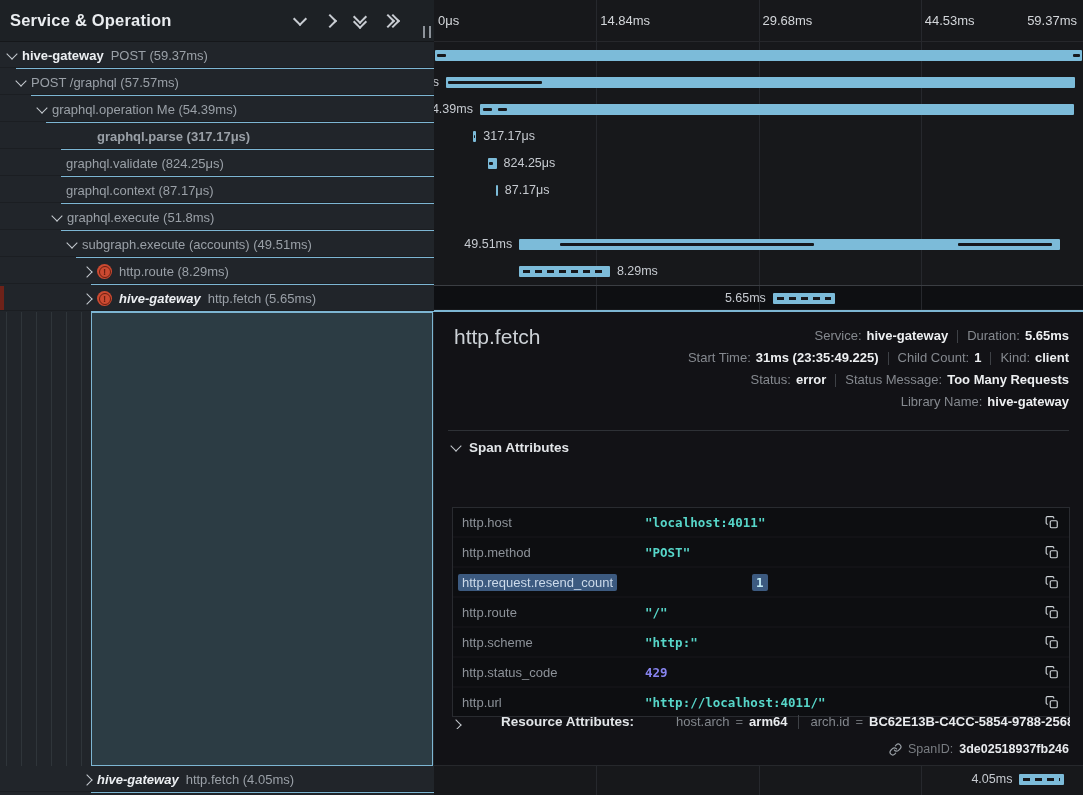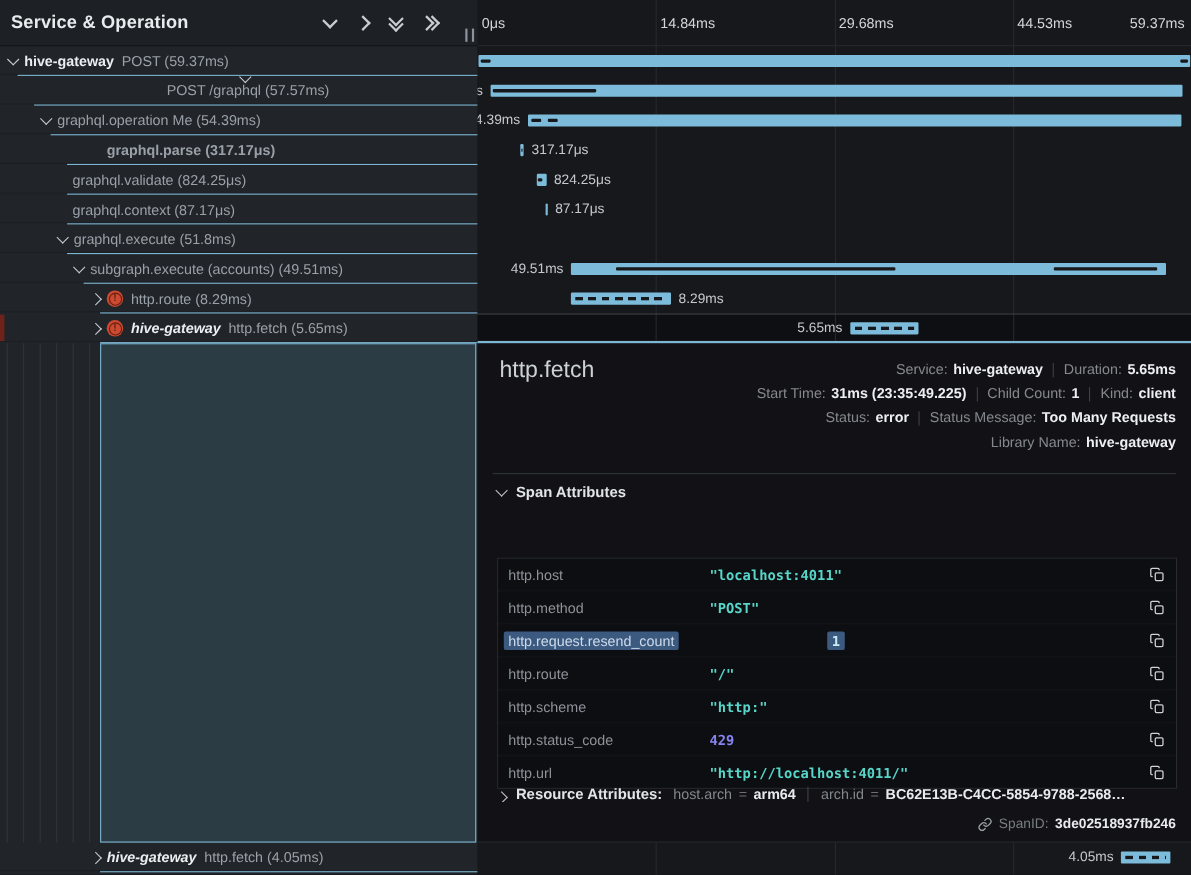--- a/index.html
+++ b/index.html
@@ -79,21 +79,21 @@
   .attr-table{position:absolute;left:18px;right:13px;top:150px;border:1px solid #292b30;background:#121216;margin-top:45px;}
   .attr-row{background:#0d0e11;height:28px;margin-bottom:2px;display:flex;align-items:center;padding:0 10px 0 9px;}
   .attr-row:last-child{margin-bottom:0;}
   .attr-key{flex:0 0 183px;color:#8d9299;font-size:13px;}
   .attr-val{flex:1;font-family:"DejaVu Sans Mono",monospace;font-size:12.5px;font-weight:700;}
   .attr-val.string{color:#57d6c9;}
   .attr-val.number{color:#8784ef;}
   .attr-key.hl{flex:none;background:#3c5a80;color:#ccdaea;border-radius:2px;padding:1px 4px;margin-left:-4px;margin-right:135px;}
   .attr-val.hlv{flex:none;background:#3c5a80;color:#c4ecf6;border-radius:2px;padding:1px 4px;margin-right:auto;}
   .copy-btn{width:20px;display:flex;justify-content:flex-end;cursor:pointer;flex:none;margin-left:8px;}
-  .resource-row{position:absolute;left:18px;top:402px;display:flex;align-items:flex-end;white-space:nowrap;overflow:hidden;right:13px;}
+  .resource-row{position:absolute;left:18px;top:402px;display:flex;align-items:flex-end;white-space:nowrap;overflow:hidden;right:13px;gap:32px;}
   .res-title{font-weight:700;font-size:13.5px;color:#e2e5e8;margin:0 10px 0 9px;}
   .res-k{color:#83878d;font-size:13px;margin-right:6px;}
   .res-eq{color:#6c7075;font-size:13px;margin-right:6px;}
   .res-v{color:#e9ebee;font-size:13px;font-weight:700;}
   .res-sep{width:1px;height:14px;background:#3e4146;margin:0 11px;flex:none;}
   .spanid-row{position:absolute;right:14px;top:430px;display:flex;align-items:center;gap:6px;}
   .spanid-label{color:#797d82;font-size:12.5px;}
   .spanid-value{color:#e8eaed;font-size:12.5px;font-weight:700;}
 </style>
 </head>
@@ -343,21 +343,21 @@
           <div class="row-sep"></div>
           <div class="row-inner" style="padding-left: 8px;">
             <div class="chev down"></div>
             <div class="svc">hive-gateway</div>
             <div class="lab">POST (59.37ms)</div>
           </div>
           <div class="row-underline" style="left: 16px;"></div>
         </div>
         <div class="tree-row" style="top: 69px;">
           <div class="row-sep"></div>
-          <div class="row-inner" style="padding-left: 17px; flex-direction: column;">
+          <div class="row-inner" style="padding-left: 17px;">
             <div class="chev down"></div>
             <div class="lab">POST /graphql (57.57ms)</div>
           </div>
           <div class="row-underline" style="left: 31px;"></div>
         </div>
         <div class="tree-row" style="top: 96px;">
           <div class="row-sep"></div>
           <div class="row-inner" style="padding-left: 38px;">
             <div class="chev down"></div>
             <div class="lab">graphql.operation Me (54.39ms)</div>

